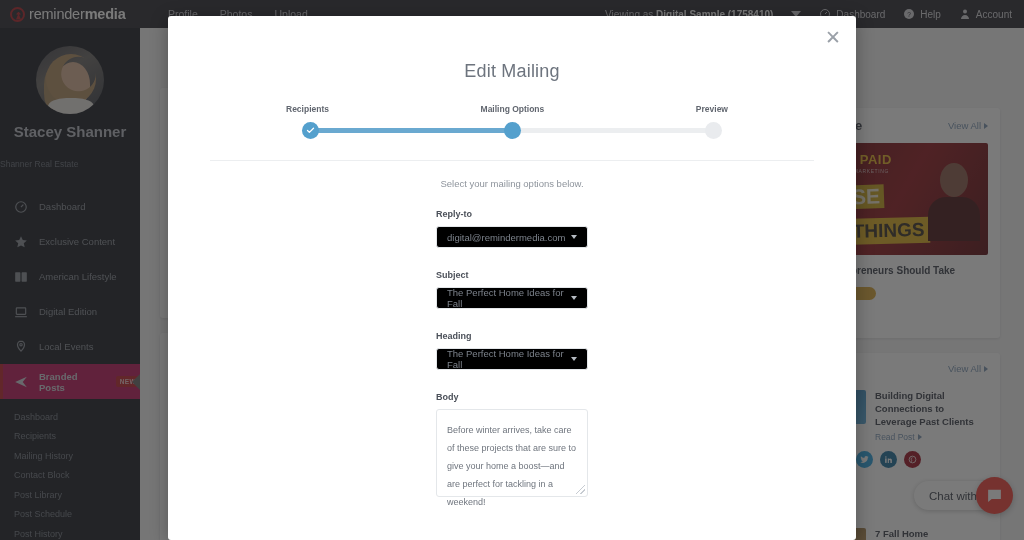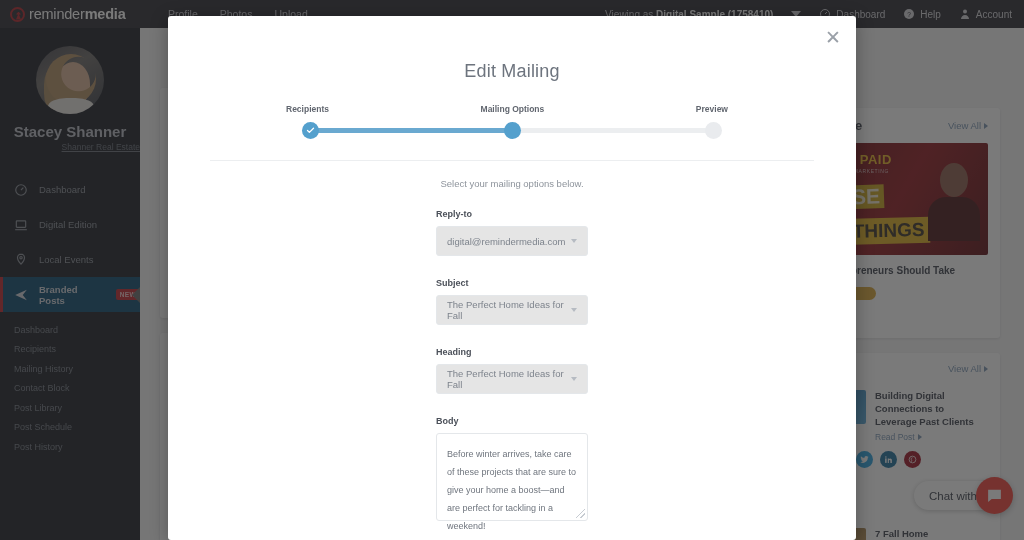--- a/index.html
+++ b/index.html
@@ -68,29 +68,29 @@
   }
   .avatar .hair2 {
     position: absolute; left: 8px; top: 22px; width: 20px; height: 42px;
     border-radius: 40%; background: #a98b62;
   }
   .avatar .body {
     position: absolute; left: 12px; bottom: -6px; width: 46px; height: 22px;
     border-radius: 40% 40% 0 0; background: #e7e4e0;
   }
   .prof-name { text-align: center; font-size: 15px; color: #b9bcc4; margin-top: 9px; font-weight: 700; }
-  .prof-sub  { text-align: right; font-size: 8.5px; color: #6a6f7a; margin-top: 2px; text-decoration: underline; }
+  .prof-sub  { text-align: left; font-size: 8.5px; color: #6a6f7a; margin-top: 19px; }
 
   .nav { margin-top: 20px; }
   .nav-item {
     height: 35px; display: flex; align-items: center; padding-left: 14px;
     gap: 11px; position: relative;
   }
   .nav-item .lbl { font-size: 9.5px; color: #8b9099; }
-  .nav-item.active { background: #0c4a6e; align-items: center; }
+  .nav-item.active { background: #be185d; align-items: center; }
   .nav-item.active .lbl { color: #cfd3da; font-weight: 700; }
   .nav-item.active::before {
     content: ""; position: absolute; left: 0; top: 0; bottom: 0; width: 3px; background: #c0272d;
   }
   .nav-item.active::after {
     content: ""; position: absolute; right: -1px; top: 50%; transform: translateY(-50%);
     width: 0; height: 0; border-top: 9px solid transparent;
     border-bottom: 9px solid transparent; border-right: 9px solid #6b6b6b;
   }
   .nav-ico { width: 14px; height: 14px; flex: none; display: block; }
@@ -196,21 +196,21 @@
   .dot.d2 { left: calc(50% - 8px); background: #54a0cd; }
   .dot.d3 { right: -6px; background: #e9ebee; }
 
   .divider { height: 1px; background: #eceef0; margin: 22px 42px 0; }
   .sub-instruction { text-align: center; font-size: 9.5px; color: #8e949c; margin-top: 17px; }
 
   .form { padding: 20px 268px 0 268px; }
   .field { margin-bottom: 22px; }
   .field-label { font-size: 9px; color: #4b5059; font-weight: 700; margin-bottom: 7px; }
   .select-box {
-    height: 30px; border: 1px solid #e4e7ea; border-radius: 3px; background: #e5e5e5;
+    height: 22px; border: 1px solid #e4e7ea; border-radius: 3px; background: #000000;
     display: flex; align-items: center; padding: 0 10px; position: relative;
   }
   .select-box .val { font-size: 9.5px; color: #7d838c; }
   .select-caret {
     position: absolute; right: 10px; width: 0; height: 0;
     border-left: 3.5px solid transparent; border-right: 3.5px solid transparent;
     border-top: 4.5px solid #b6bbc2;
   }
   .textarea-box {
     border: 1px solid #e4e7ea; border-radius: 3px; background: #fff;
@@ -282,20 +282,33 @@
       <div class="prof-name">Stacey Shanner</div>
       <div class="prof-sub">Shanner Real Estate</div>
 
       <div class="nav">
         <div class="nav-item">
           <svg class="nav-ico" viewBox="0 0 24 24" fill="none" stroke="#8b9099" stroke-width="2">
               <circle cx="12" cy="12" r="9"></circle>
               <path d="M12 12l4-4"></path>
             </svg>
           <span class="lbl">Dashboard</span>
+        </div>
+        <div class="nav-item">
+          <svg class="nav-ico" viewBox="0 0 24 24" fill="#8b9099">
+              <path d="M12 2l3 6.5 7 .8-5.2 4.8 1.5 7L12 17.8 5.7 21.1l1.5-7L2 9.3l7-.8z"></path>
+            </svg>
+          <span class="lbl">Exclusive Content</span>
+        </div>
+        <div class="nav-item">
+          <svg class="nav-ico" viewBox="0 0 24 24" fill="#8b9099">
+              <rect x="2" y="4" width="9" height="16" rx="1"></rect>
+              <rect x="13" y="4" width="9" height="16" rx="1"></rect>
+            </svg>
+          <span class="lbl">American Lifestyle</span>
         </div>
         <div class="nav-item">
           <svg class="nav-ico" viewBox="0 0 24 24" fill="none" stroke="#8b9099" stroke-width="2">
               <rect x="4" y="5" width="16" height="11" rx="1"></rect>
               <path d="M2 20h20"></path>
             </svg>
           <span class="lbl">Digital Edition</span>
         </div>
         <div class="nav-item">
           <svg class="nav-ico" viewBox="0 0 24 24" fill="none" stroke="#8b9099" stroke-width="2">

